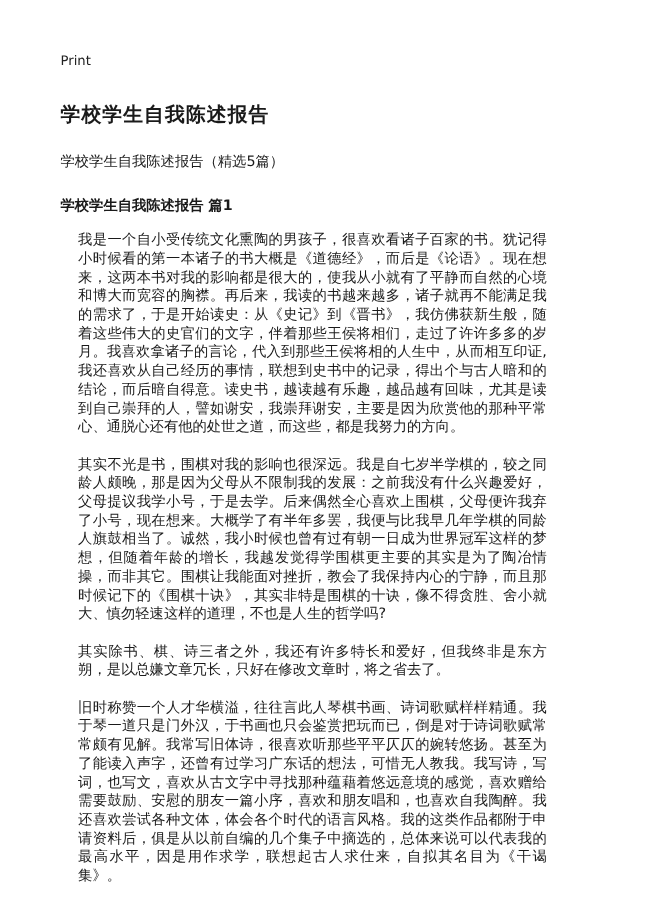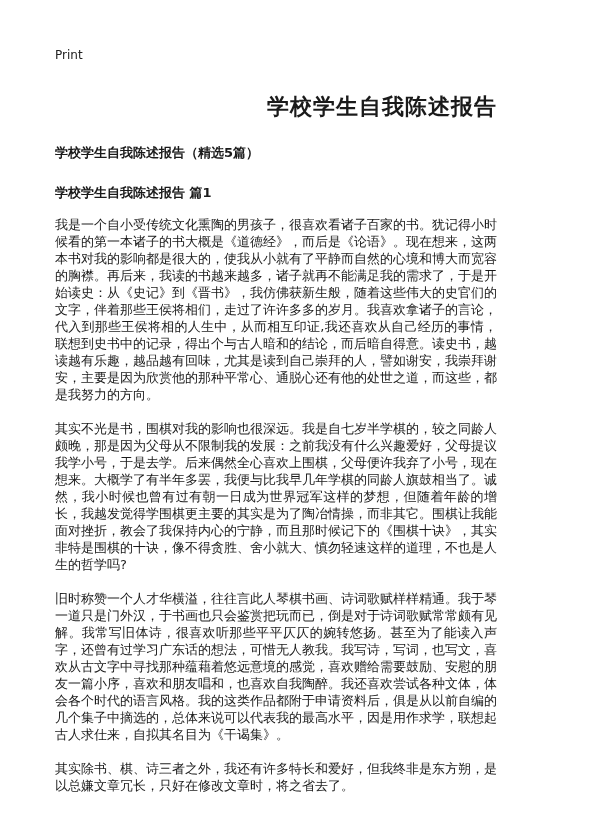--- a/index.html
+++ b/index.html
@@ -22,58 +22,58 @@
     background: #ffffff;
   }
   .print-label {
     font-size: 12px;
     color: #222222;
     margin: 0 0 30px 0;
     display: inline-block;
     cursor: pointer;
   }
   .doc-title {
-    text-align: right;
-    font-size: 22px;
+    text-align: left;
+    font-size: 18px;
     font-weight: bold;
     margin: 0 0 22px 0;
     letter-spacing: 1px;
   }
   .doc-subtitle {
     font-size: 13px;
-    font-weight: bold;
+    font-weight: normal;
     margin: 0 0 22px 0;
   }
   .section-heading {
     font-size: 13px;
     font-weight: bold;
     margin: 16px 0 14px 0;
   }
   .para {
     font-size: 13px;
     line-height: 17px;
     text-align: justify;
-    margin: 0 0 17px 0;
+    margin: 0 0 17px 16px;
     word-break: break-all;
   }
 </style>
 </head>
 <body>
 
 <div class="page">
 
   <span class="print-label">Print</span>
 
   <h1 class="doc-title">学校学生自我陈述报告</h1>
 
   <div class="doc-subtitle">学校学生自我陈述报告（精选5篇）</div>
 
   <div class="section-heading">学校学生自我陈述报告 篇1</div>
 
   <p class="para">我是一个自小受传统文化熏陶的男孩子，很喜欢看诸子百家的书。犹记得小时候看的第一本诸子的书大概是《道德经》，而后是《论语》。现在想来，这两本书对我的影响都是很大的，使我从小就有了平静而自然的心境和博大而宽容的胸襟。再后来，我读的书越来越多，诸子就再不能满足我的需求了，于是开始读史：从《史记》到《晋书》，我仿佛获新生般，随着这些伟大的史官们的文字，伴着那些王侯将相们，走过了许许多多的岁月。我喜欢拿诸子的言论，代入到那些王侯将相的人生中，从而相互印证,我还喜欢从自己经历的事情，联想到史书中的记录，得出个与古人暗和的结论，而后暗自得意。读史书，越读越有乐趣，越品越有回味，尤其是读到自己崇拜的人，譬如谢安，我崇拜谢安，主要是因为欣赏他的那种平常心、通脱心还有他的处世之道，而这些，都是我努力的方向。</p>
 
   <p class="para">其实不光是书，围棋对我的影响也很深远。我是自七岁半学棋的，较之同龄人颇晚，那是因为父母从不限制我的发展：之前我没有什么兴趣爱好，父母提议我学小号，于是去学。后来偶然全心喜欢上围棋，父母便许我弃了小号，现在想来。大概学了有半年多罢，我便与比我早几年学棋的同龄人旗鼓相当了。诚然，我小时候也曾有过有朝一日成为世界冠军这样的梦想，但随着年龄的增长，我越发觉得学围棋更主要的其实是为了陶冶情操，而非其它。围棋让我能面对挫折，教会了我保持内心的宁静，而且那时候记下的《围棋十诀》，其实非特是围棋的十诀，像不得贪胜、舍小就大、慎勿轻速这样的道理，不也是人生的哲学吗?</p>
 
+  <p class="para">其实除书、棋、诗三者之外，我还有许多特长和爱好，但我终非是东方朔，是以总嫌文章冗长，只好在修改文章时，将之省去了。</p>
+
   <p class="para">旧时称赞一个人才华横溢，往往言此人琴棋书画、诗词歌赋样样精通。我于琴一道只是门外汉，于书画也只会鉴赏把玩而已，倒是对于诗词歌赋常常颇有见解。我常写旧体诗，很喜欢听那些平平仄仄的婉转悠扬。甚至为了能读入声字，还曾有过学习广东话的想法，可惜无人教我。我写诗，写词，也写文，喜欢从古文字中寻找那种蕴藉着悠远意境的感觉，喜欢赠给需要鼓励、安慰的朋友一篇小序，喜欢和朋友唱和，也喜欢自我陶醉。我还喜欢尝试各种文体，体会各个时代的语言风格。我的这类作品都附于申请资料后，俱是从以前自编的几个集子中摘选的，总体来说可以代表我的最高水平，因是用作求学，联想起古人求仕来，自拟其名目为《干谒集》。</p>
-
-  <p class="para">其实除书、棋、诗三者之外，我还有许多特长和爱好，但我终非是东方朔，是以总嫌文章冗长，只好在修改文章时，将之省去了。</p>
 
 </div>
 
 </body></html>

